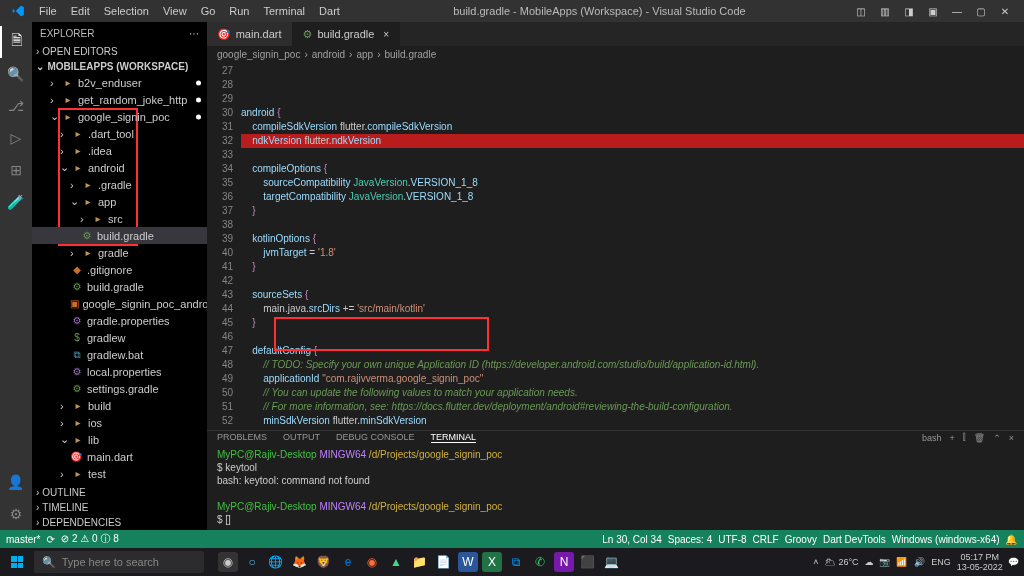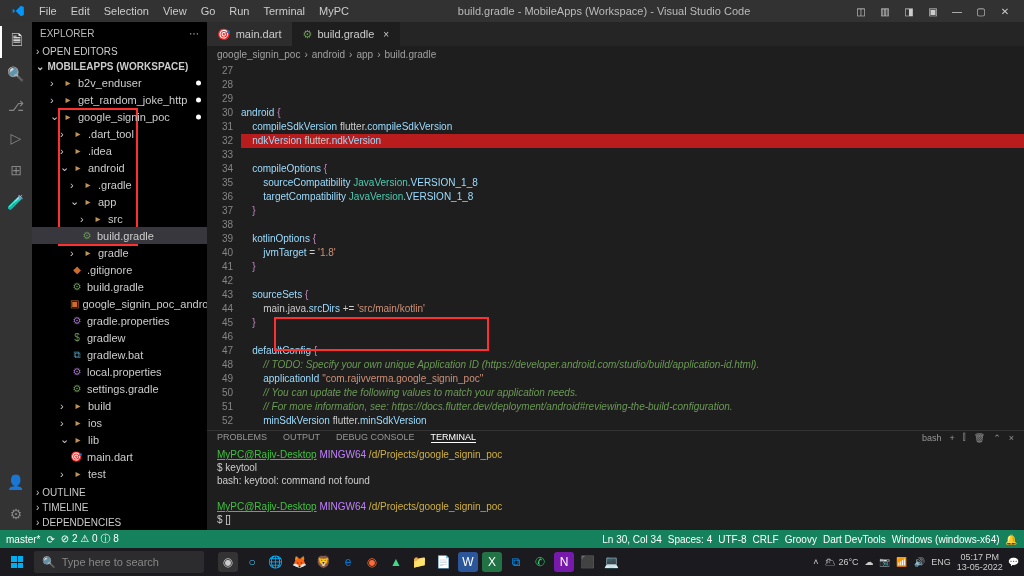--- a/index.html
+++ b/index.html
@@ -67,21 +67,21 @@
     .cursor-line { background: #b91c1c; }
     .redbox2 { border: 2px solid #ff3030; position: absolute; }
     
     
     .panel { height: 100px; background: #1e1e1e; border-top: 1px solid #333; display: flex; flex-direction: column; }
     .panel-tabs { height: 22px; display: flex; align-items: center; padding: 0 10px; gap: 16px; font-size: 9px; color: #969696; text-transform: uppercase; justify-content: space-between; }
     .panel-tabs-left { display: flex; gap: 16px; }
     .panel-tab.active { color: #fff; border-bottom: 1px solid #fff; }
     .panel-tabs-right { display: flex; gap: 8px; align-items: center; text-transform: none; margin-left: 8px; }
     .terminal { flex: 1; padding: 4px 10px; font-family: Consolas, monospace; font-size: 10px; line-height: 13px; color: #ccc; }
-    .term-green { color: #40c040; text-decoration: underline; }
+    .term-green { color: #40c040; }
     .term-yellow { color: #d0b040; }
     .term-purple { color: #c080ff; }
     
     
     .statusbar { height: 18px; background: #16825d; display: flex; align-items: center; padding: 0 6px; font-size: 10px; color: #fff; justify-content: space-between; }
     .statusbar-left, .statusbar-right { display: flex; gap: 6px; align-items: center; }
     
     
     .taskbar { height: 28px; background: #1b1b1f; display: flex; align-items: center; padding: 0 4px; gap: 4px; }
     .start-btn { width: 26px; height: 26px; display: flex; align-items: center; justify-content: center; }
@@ -103,21 +103,21 @@
         </svg>
     </div>
     <div class="menu-items" id="menu-items">
         <div class="menu-item">File</div>
         <div class="menu-item">Edit</div>
         <div class="menu-item">Selection</div>
         <div class="menu-item">View</div>
         <div class="menu-item">Go</div>
         <div class="menu-item">Run</div>
         <div class="menu-item">Terminal</div>
-        <div class="menu-item">MyPC</div>
+        <div class="menu-item">Dart</div>
       </div>
   </div>
   <div class="menubar-title">build.gradle - MobileApps (Workspace) - Visual Studio Code</div>
   <div class="menubar-right">
     <span class="win-btn">◫</span>
     <span class="win-btn">▥</span>
     <span class="win-btn">◨</span>
     <span class="win-btn">▣</span>
     <span class="win-btn">—</span>
     <span class="win-btn">▢</span>

